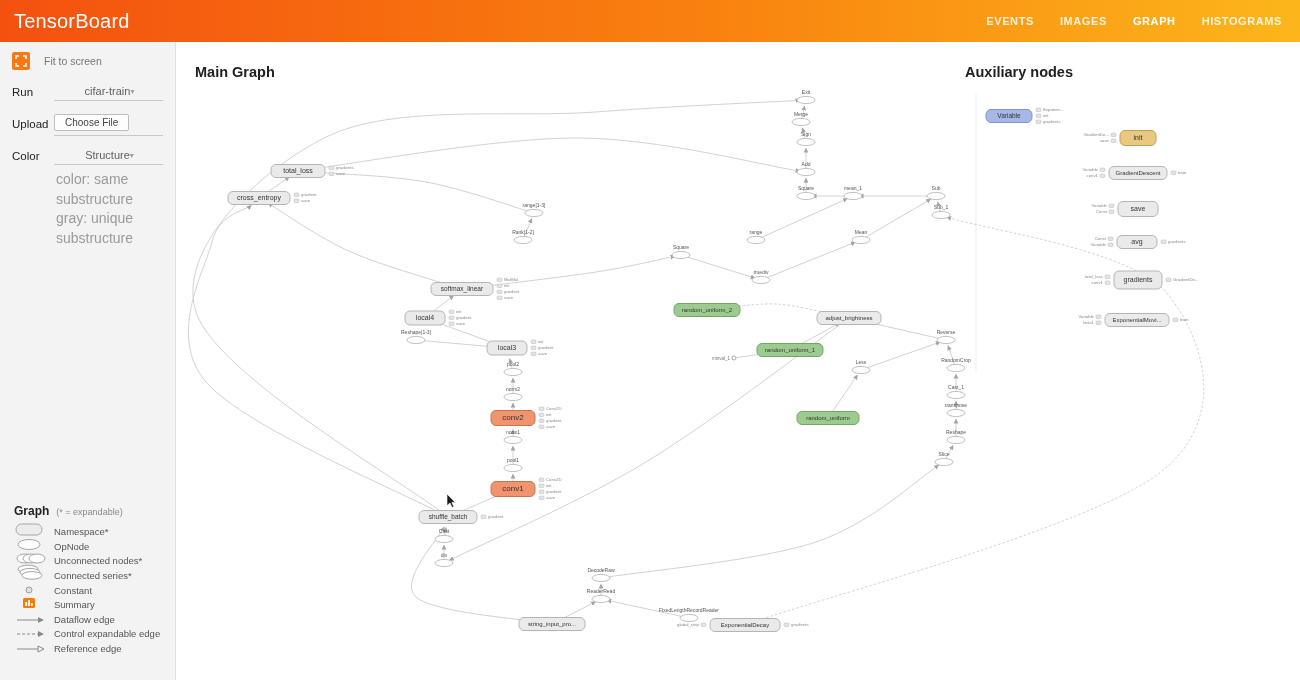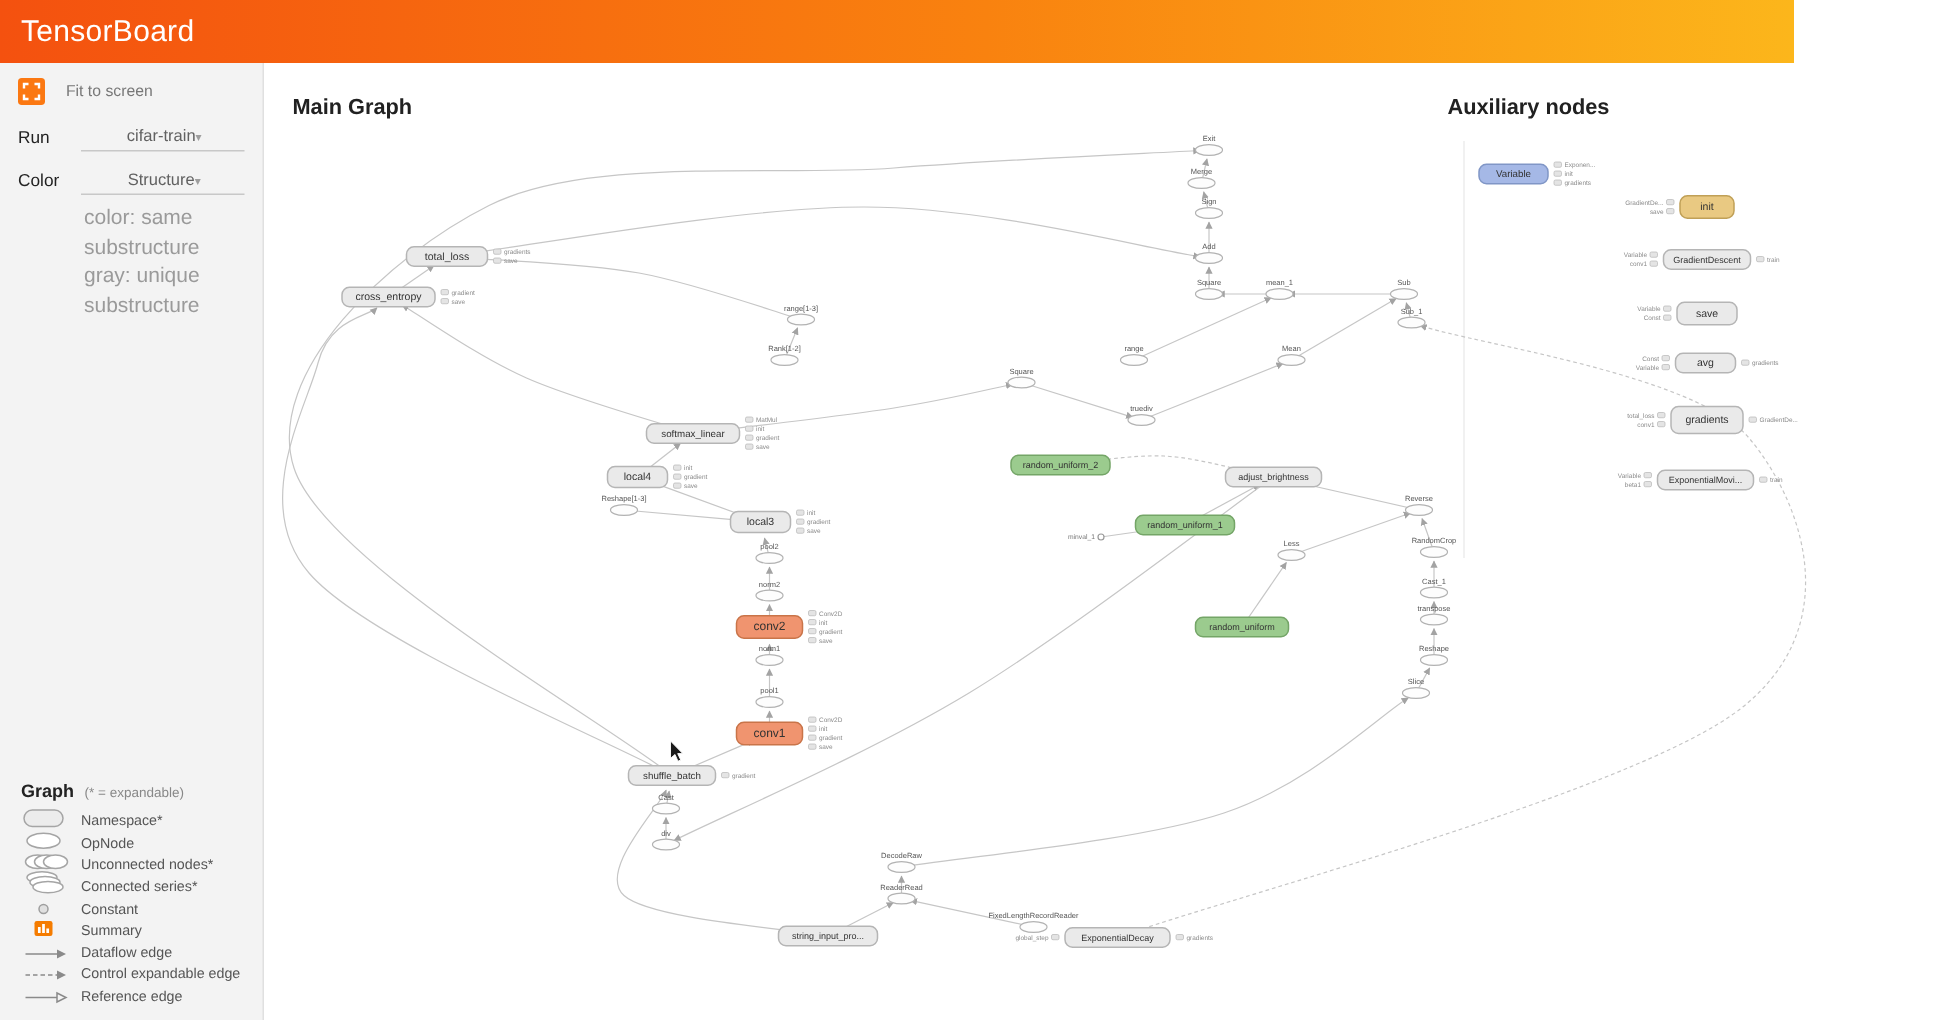--- a/index.html
+++ b/index.html
@@ -1,23 +1,23 @@
 <!DOCTYPE html>
 <html><head>
 <meta charset="utf-8">
 <style>
 *{box-sizing:border-box;margin:0;padding:0}
 html,body{width:1300px;height:680px;overflow:hidden;font-family:"Liberation Sans",sans-serif;background:#fff}
 .app{position:relative;width:1300px;height:680px}
-header{position:absolute;top:0;left:0;width:1196px;height:42px;background:linear-gradient(90deg,#f4510f 0%,#f9820f 55%,#fcb61b 100%);display:flex;align-items:center;justify-content:space-between;padding:0 18px 0 14px;z-index:5}
+header{position:absolute;top:0;left:0;width:1300px;height:42px;background:linear-gradient(90deg,#f4510f 0%,#f9820f 55%,#fcb61b 100%);display:flex;align-items:center;justify-content:space-between;padding:0 18px 0 14px;z-index:5}
 .app-title{color:#fff;font-size:20px;font-weight:500;letter-spacing:.2px}
 nav{display:flex;align-items:center}
 .nav-item{color:rgba(255,255,255,.85);font-size:11px;font-weight:700;letter-spacing:.6px;margin-left:26px;cursor:pointer}
 .nav-item.active{color:#fff}
-aside{position:absolute;top:42px;left:0;width:176px;height:638px;background:#f3f3f3;border-right:1px solid #e0e0e0;display:flex;flex-direction:column;padding:10px 0 10px}
+aside{position:absolute;top:42px;left:0;width:176px;height:638px;background:#f3f3f3;border-right:1px solid #e0e0e0;display:flex;flex-direction:column;padding:10px 0 26px}
 .side-row{display:flex;align-items:center;padding:0 12px;margin-bottom:11px}
 .side-row label{width:42px;font-size:11.5px;color:#222}
 .fit-row{margin-bottom:13px}
 .fit-icon{width:18px;height:18px;margin-right:14px;display:inline-block;cursor:pointer}
 .fit-label{font-size:10.5px;color:#777}
 .select{flex:1;border-bottom:1px solid #c8c8c8;display:flex;justify-content:center;align-items:center;padding:2px 2px 3px 4px;font-size:11px;color:#616161;cursor:pointer}
 .caret{font-size:8px;color:#9e9e9e}
 .upload-ctl{flex:1;border-bottom:1px solid #c8c8c8;padding-bottom:4px}
 .choose-btn{font-size:10px;color:#444;background:#fdfdfd;border:1px solid #bdbdbd;border-radius:2px;padding:2px 10px;cursor:pointer}
 .hint{margin:-6px 0 0 56px;font-size:14px;color:#9a9a9a;line-height:1.4}
@@ -34,20 +34,26 @@
 #graph-svg{position:absolute;top:0;left:0}
 svg text{font-family:"Liberation Sans",sans-serif}
 </style>
 </head>
 <body>
 
 <div class="app">
 
   <header>
     <div class="app-title">TensorBoard</div>
+    <nav id="top-nav">
+        <span class="nav-item">EVENTS</span>
+        <span class="nav-item">IMAGES</span>
+        <span class="nav-item active">GRAPH</span>
+        <span class="nav-item">HISTOGRAMS</span>
+      </nav>
   </header>
 
   <aside>
     <div class="side-row fit-row">
       <span class="fit-icon">
         <svg width="18" height="18">
             <rect width="18" height="18" rx="2.5" fill="#fb7812"></rect>
             <path d="M4,7 L4,4 L7,4 M11,4 L14,4 L14,7 M14,11 L14,14 L11,14 M7,14 L4,14 L4,11" stroke="#fff" stroke-width="1.6" fill="none"></path>
           </svg>
       </span>
@@ -55,20 +61,26 @@
     </div>
 
     <div class="side-row">
       <label>Run</label>
       <div class="select">
         <span>cifar-train</span>
         <span class="caret">▾</span>
       </div>
     </div>
 
+    <div class="side-row">
+      <label>Upload</label>
+      <div class="upload-ctl">
+        <button class="choose-btn">Choose File</button>
+      </div>
+    </div>
 
     <div class="side-row">
       <label>Color</label>
       <div class="select">
         <span>Structure</span>
         <span class="caret">▾</span>
       </div>
     </div>
 
     <div class="hint">

